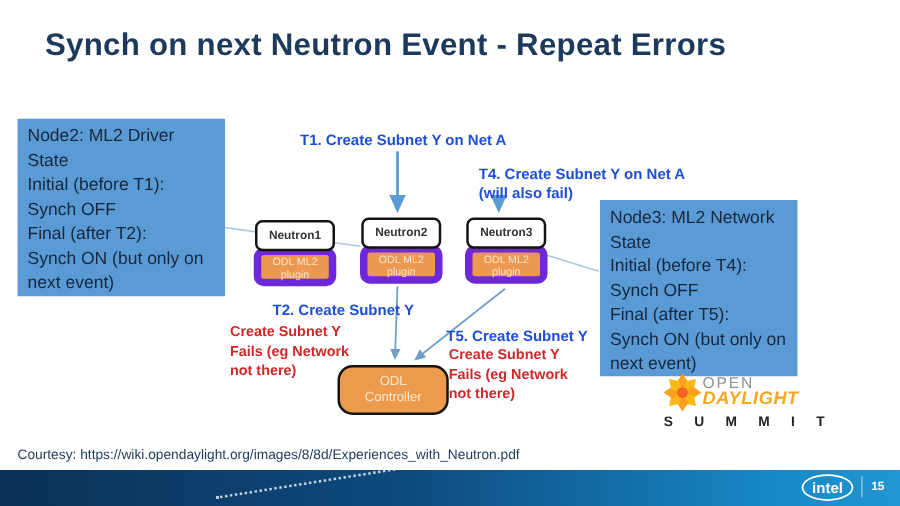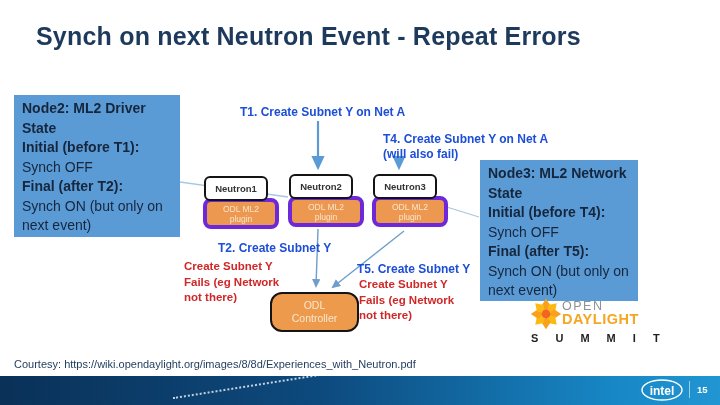--- a/index.html
+++ b/index.html
@@ -11,21 +11,21 @@
     position: absolute; left: 36px; top: 22px;
     font-size: 25px; font-weight: 600; letter-spacing: 0.2px;
     color: #1d3a5c;
   }
 
   .info-box {
     position: absolute; background: #5b9bd5; color: #16263d;
     font-size: 14px; line-height: 19.5px; padding: 4px 8px;
     overflow: hidden;
   }
-  .info-box .b { font-weight: bold; }
+  .info-box .b { font-weight: normal; }
   #node2-box { left: 14px; top: 95px; width: 166px; height: 142px; }
   #node3-box { left: 480px; top: 160px; width: 158px; height: 141px; }
 
   .evt-label {
     position: absolute; font-size: 12px; font-weight: bold; color: #1d4ed8;
     line-height: 15px;
   }
   #t1-label { left: 240px; top: 105px; white-space: nowrap; }
   #t4-label { left: 383px; top: 132px; width: 176px; }
   #t2-label { left: 218px; top: 241px; white-space: nowrap; }
@@ -42,22 +42,22 @@
   #node-stack-1 { left: 203px; top: 176px; }
   #node-stack-2 { left: 288px; top: 174px; }
   #node-stack-3 { left: 372px; top: 174px; }
   .node-head {
     width: 64px; height: 25px; margin-left: 1px;
     background: #ffffff; border: 2px solid #141414; border-radius: 6px;
     display: flex; align-items: center; justify-content: center;
     font-size: 9.5px; color: #333; position: relative; z-index: 2; font-weight: bold;
   }
   .node-plugin {
-    width: 76px; height: 31px; margin-top: -3px;
-    background: #ed9850; border: 4px solid #6d28d9; border-radius: 8px;
+    width: 66px; height: 31px; margin-top: -3px;
+    background: #ed9850; border: 6px solid #6d28d9; border-radius: 8px;
     display: flex; align-items: center; justify-content: center; text-align: center;
     font-size: 8.5px; line-height: 10px; color: #fbe4cb; position: relative; z-index: 1;
     padding: 0 8px;
   }
 
   #controller {
     position: absolute; left: 270px; top: 292px; width: 89px; height: 40px;
     background: #ee9a4d; border: 2.5px solid #141414; border-radius: 12px;
     display: flex; align-items: center; justify-content: center; text-align: center;
     font-size: 10.5px; line-height: 13px; color: #f8e7cd; padding: 0 14px;
@@ -67,21 +67,21 @@
 
   
   #odl-logo { position: absolute; left: 529px; top: 296px; width: 104px; height: 52px; }
   #odl-star { position: absolute; left: 1px; top: 2px; }
   #odl-open {
     position: absolute; left: 33px; top: 3px; font-size: 12.5px; letter-spacing: 1.5px;
     color: #8e9296; font-weight: 400;
   }
   #odl-daylight {
     position: absolute; left: 33px; top: 15px; font-size: 14.5px; letter-spacing: 0.5px;
-    color: #f5a623; font-weight: bold;
+    color: #f5a623; font-weight: bold; font-style: italic;
   }
   #odl-summit {
     position: absolute; left: 2px; top: 36px; font-size: 11px; letter-spacing: 7px;
     color: #231f20; font-weight: bold; white-space: nowrap;
   }
 
   #courtesy {
     position: absolute; left: 14px; top: 358px;
     font-size: 11px; color: #1d3a5c; white-space: nowrap;
   }

